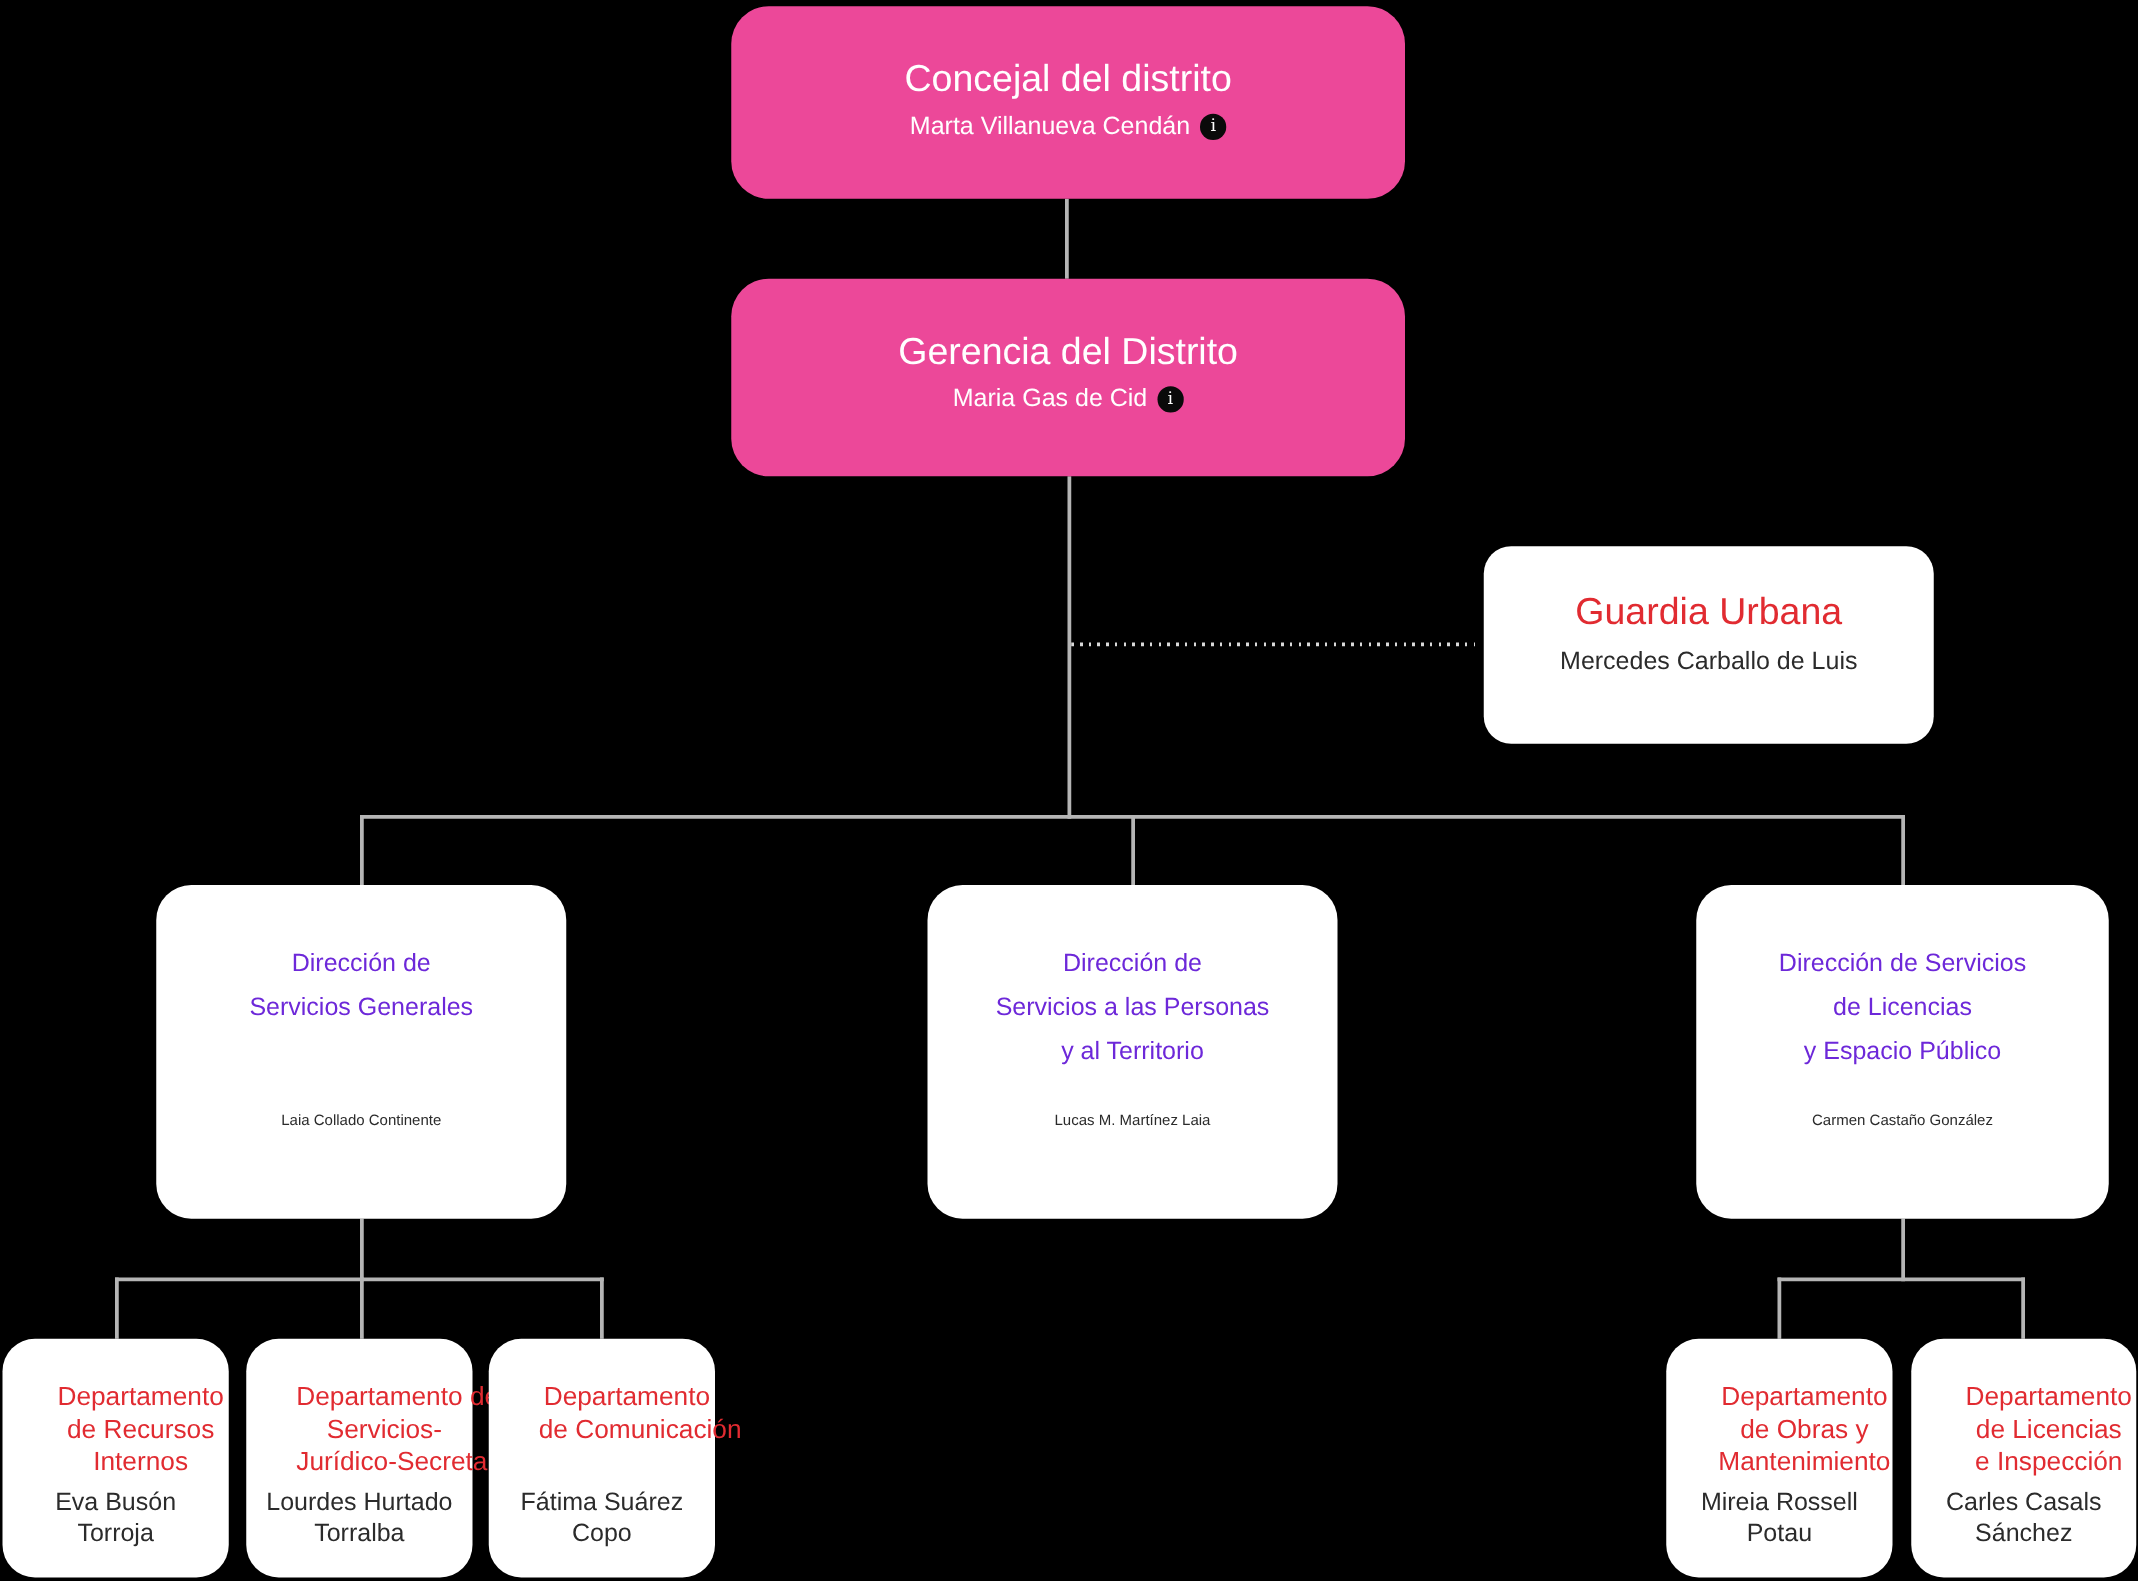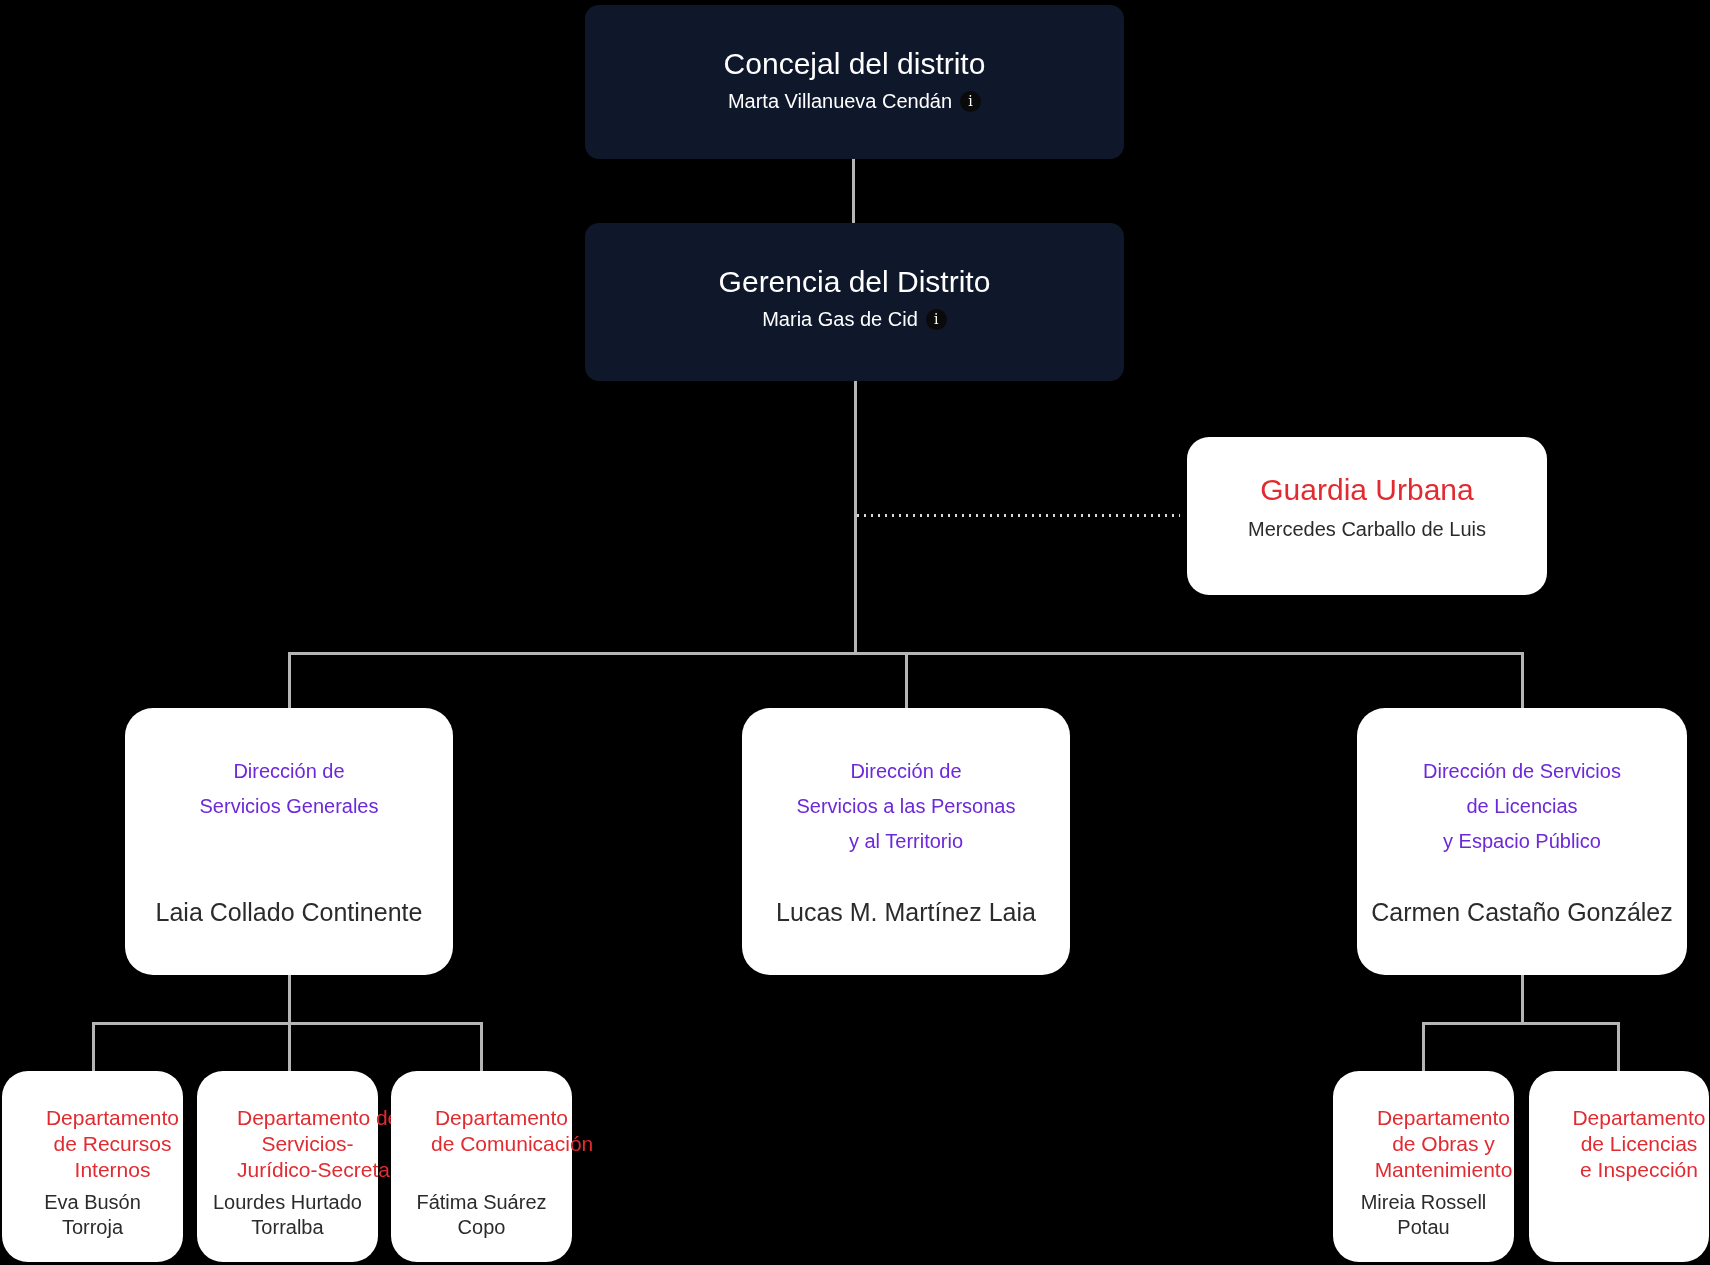--- a/index.html
+++ b/index.html
@@ -12,33 +12,33 @@
   .hline{position:absolute;height:3px;background:#b5b5b5;}
   .dotline{
     position:absolute;height:3px;
     background:repeating-linear-gradient(to right,#d9d9d9 0 2px,transparent 2px 7px);
   }
   
   .node{position:absolute;box-sizing:border-box;text-align:center;cursor:pointer;}
   .node .title{white-space:pre;}
   .node .name-row{display:flex;justify-content:center;align-items:center;gap:8px;}
   .node-red{
-    background:#0f172a;color:#fff;border-radius:14px;
+    background:#ec4899;color:#fff;border-radius:30px;
   }
   .node-red .title{padding-top:42px;font-size:30px;line-height:34px;color:#fff;}
   .node-red .name-row{margin-top:8px;font-size:20px;line-height:24px;color:#fff;}
   .node-white{
     background:#fff;border-radius:28px;
   }
   .node-guardia .title{padding-top:36px;font-size:30px;line-height:34px;color:#e12b31;}
   .node-guardia .name-row{margin-top:10px;font-size:20px;line-height:24px;color:#2b2b2b;}
   .node-dir .title{padding-top:46px;font-size:20px;line-height:35px;color:#6d28d9;text-align:center;}
   .node-dir .name{
-    position:absolute;top:192px;left:0;width:100%;
-    font-size:25px;line-height:24px;color:#2b2b2b;white-space:pre;
+    position:absolute;top:176px;left:0;width:100%;
+    font-size:12px;line-height:24px;color:#2b2b2b;white-space:pre;
   }
   .node-dept{border-radius:26px;}
   .node-dept .title{padding-top:34px;font-size:21px;line-height:26px;color:#e12b31;padding-left:40px;}
   .node-dept .name{
     position:absolute;top:119px;left:0;width:100%;
     font-size:20px;line-height:25px;color:#2b2b2b;white-space:pre;
   }
   .info-icon{
     display:inline-flex;justify-content:center;align-items:center;
     width:21px;height:21px;border-radius:50%;background:#0a0a0a;
@@ -139,15 +139,17 @@
 de Obras y
 Mantenimiento</div>
     <div class="name">Mireia Rossell
 Potau</div>
   </div>
 
   <div class="node node-white node-dept" style="left:1529px;top:1071px;width:180px;height:191px">
     <div class="title">Departamento
 de Licencias
 e Inspección</div>
+    <div class="name">Carles Casals
+Sánchez</div>
   </div>
 
 </div>
 
 </body></html>

